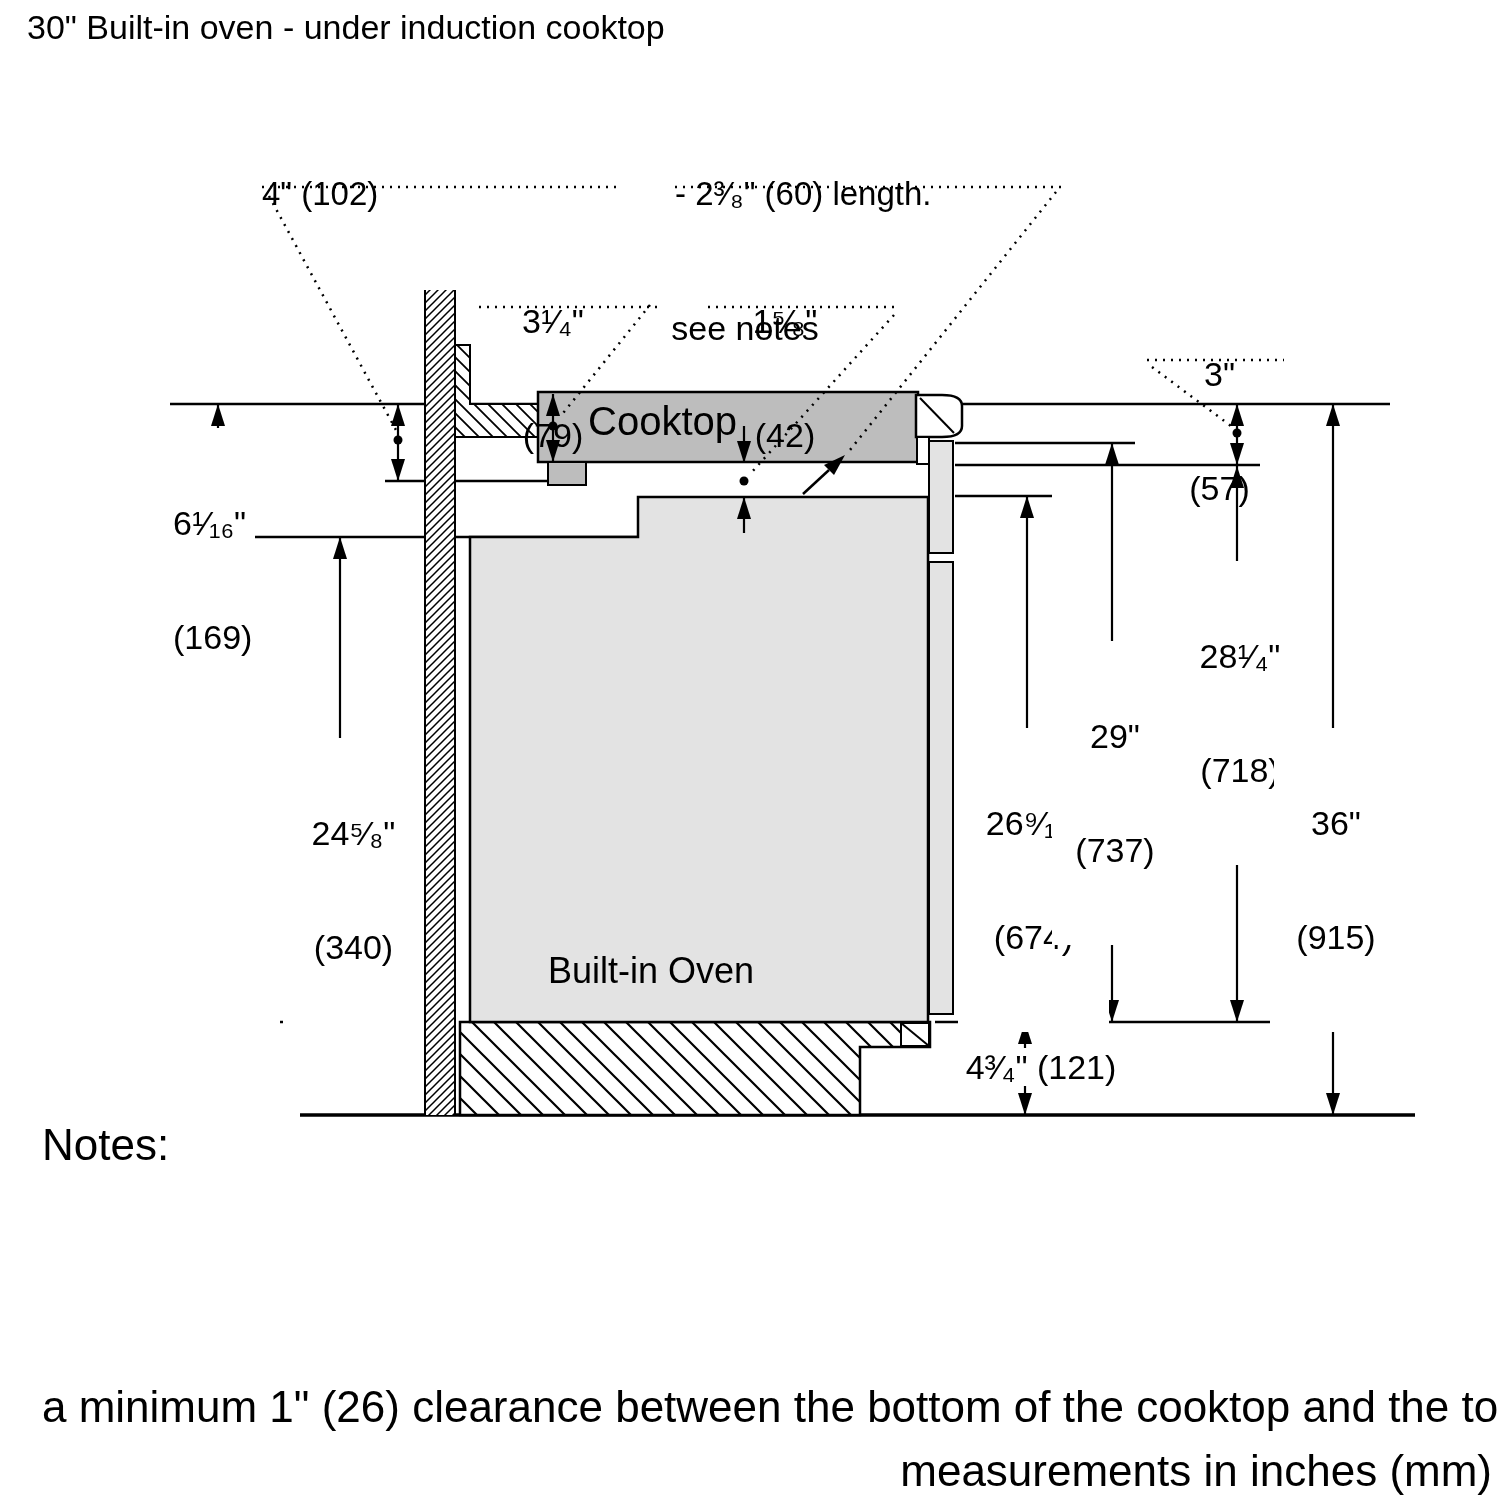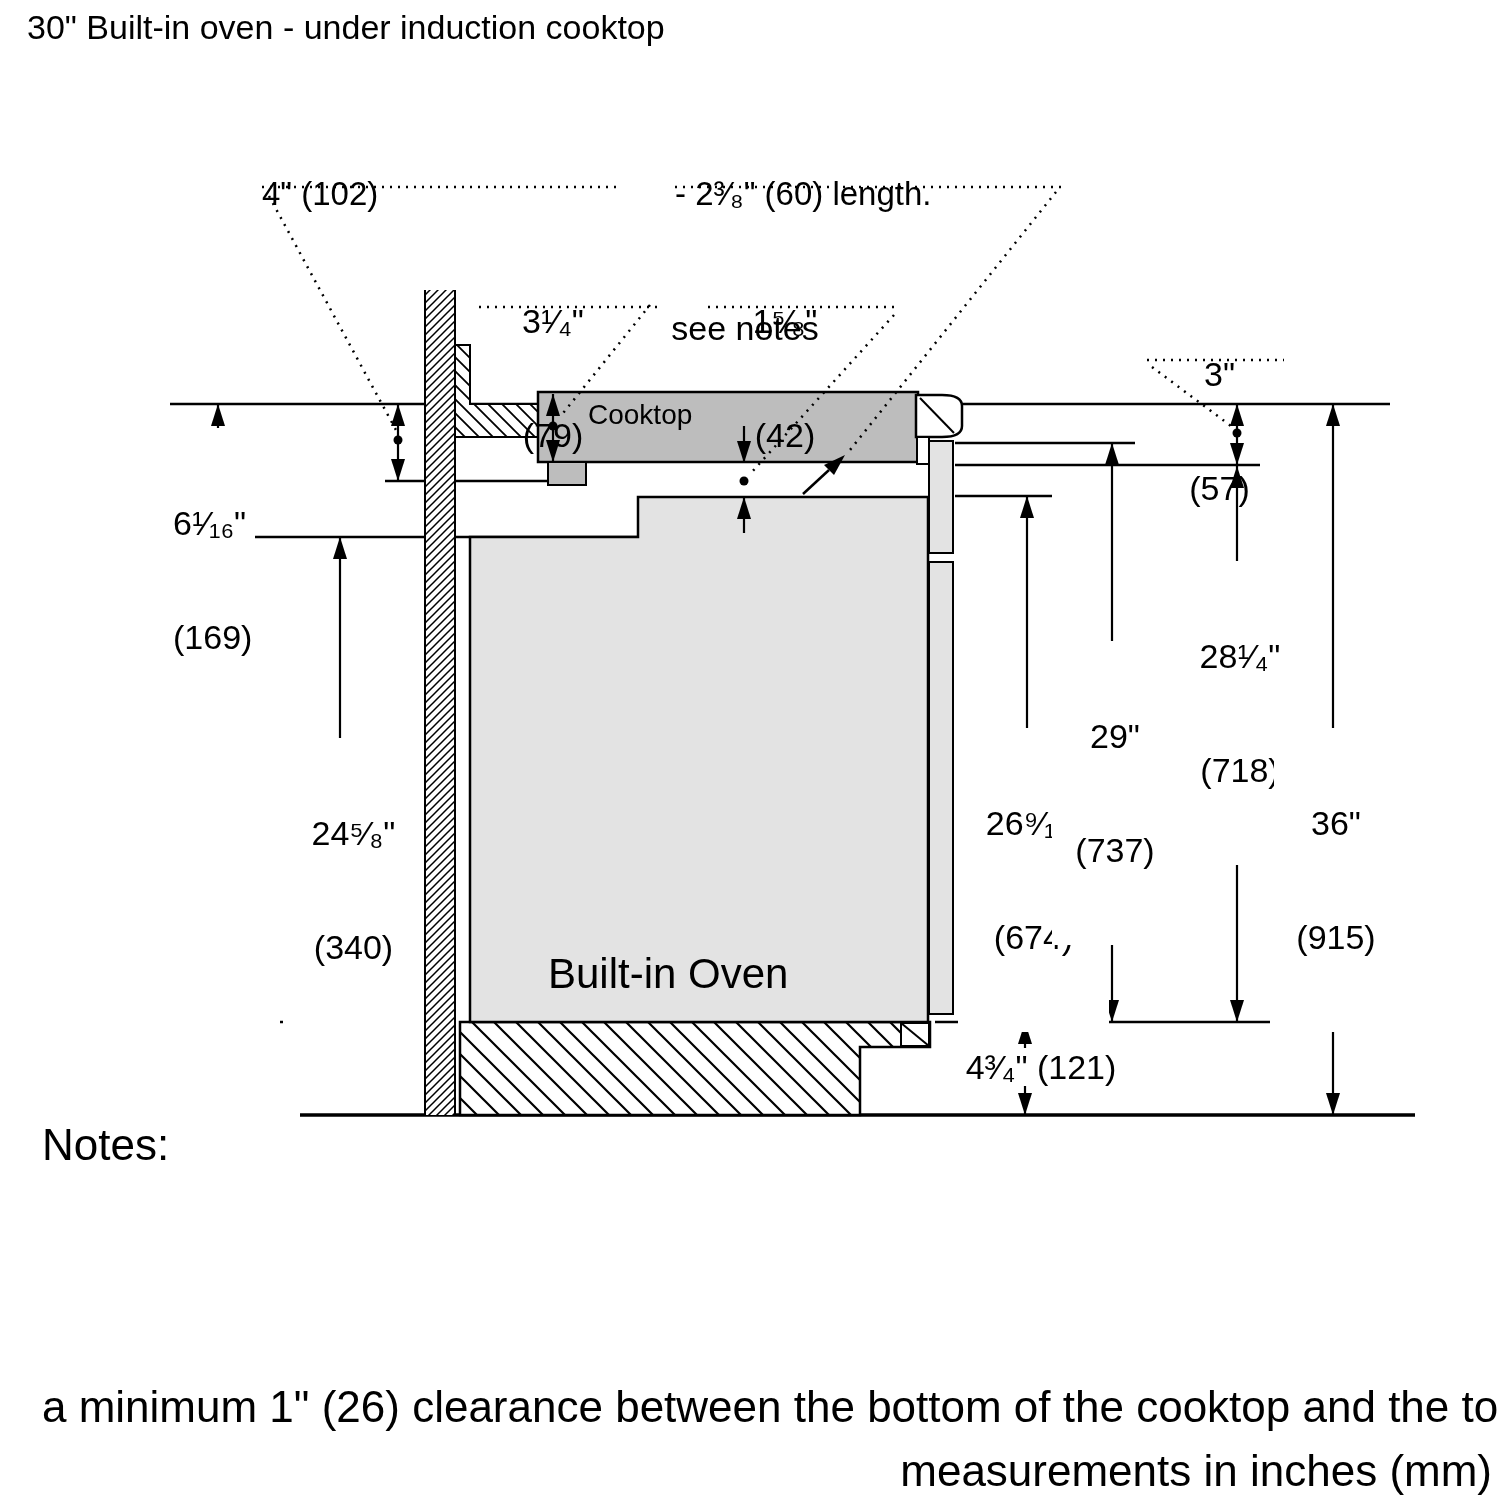--- a/index.html
+++ b/index.html
@@ -6,22 +6,22 @@
   #canvas{
     position:relative;width:1500px;height:1500px;background:#fff;overflow:hidden;
     font-family:"Liberation Sans","DejaVu Sans",sans-serif;color:#000;
   }
   #linework{position:absolute;left:0;top:0;}
   .txt{position:absolute;white-space:pre;}
   .title{font-size:34px;}
   .lbl{font-size:33px;line-height:36px;}
   .dim{font-size:34px;line-height:38px;text-align:center;}
   .dimbg{background:#fff;padding:0 3px;}
-  .big{font-size:28px;}
-  .huge{font-size:42px;}
+  .big{font-size:40px;}
+  .huge{font-size:36px;}
   .notes{font-size:44px;line-height:37px;}
 </style>
 </head>
 <body>
 
 <div id="canvas">
 
   <svg id="linework" width="1500" height="1500" viewBox="0 0 1500 1500">
     <defs>
       <pattern id="wallHatch" width="8" height="8" patternUnits="userSpaceOnUse">

